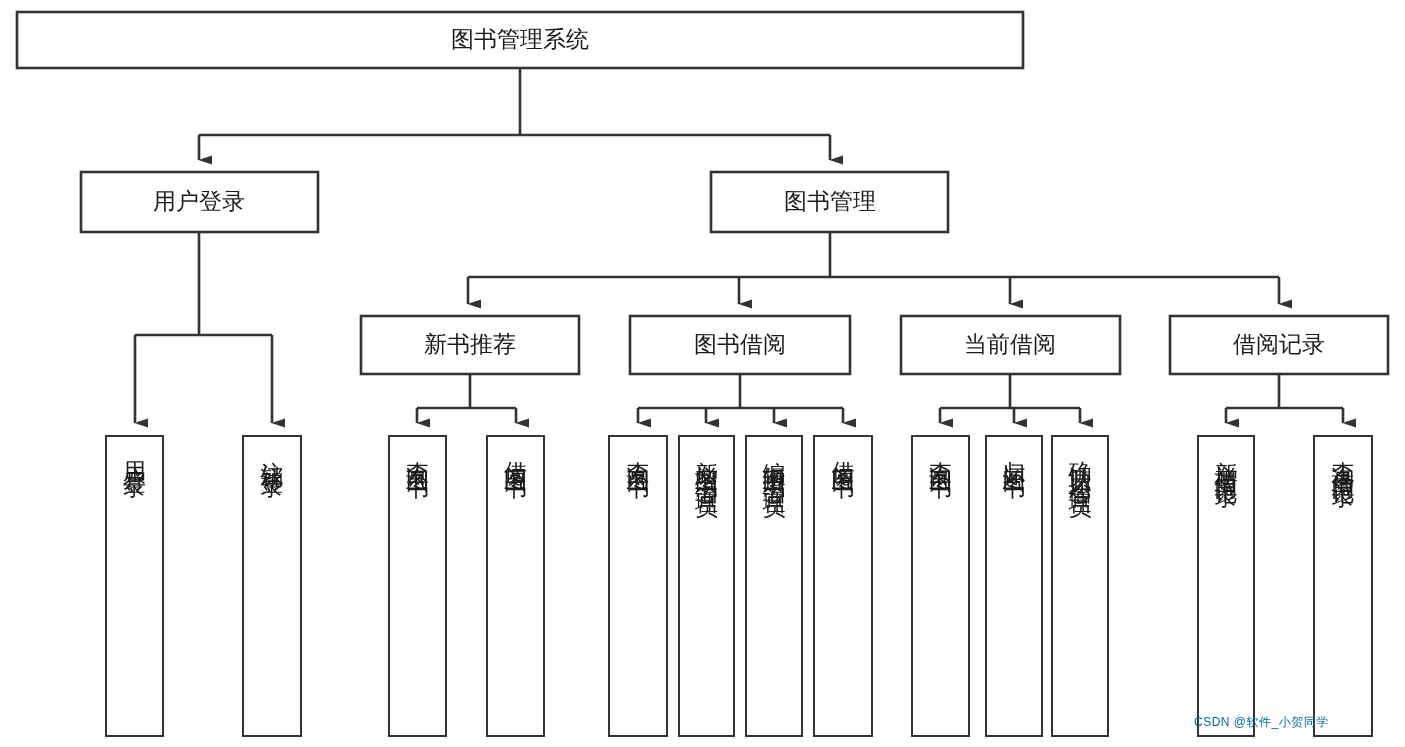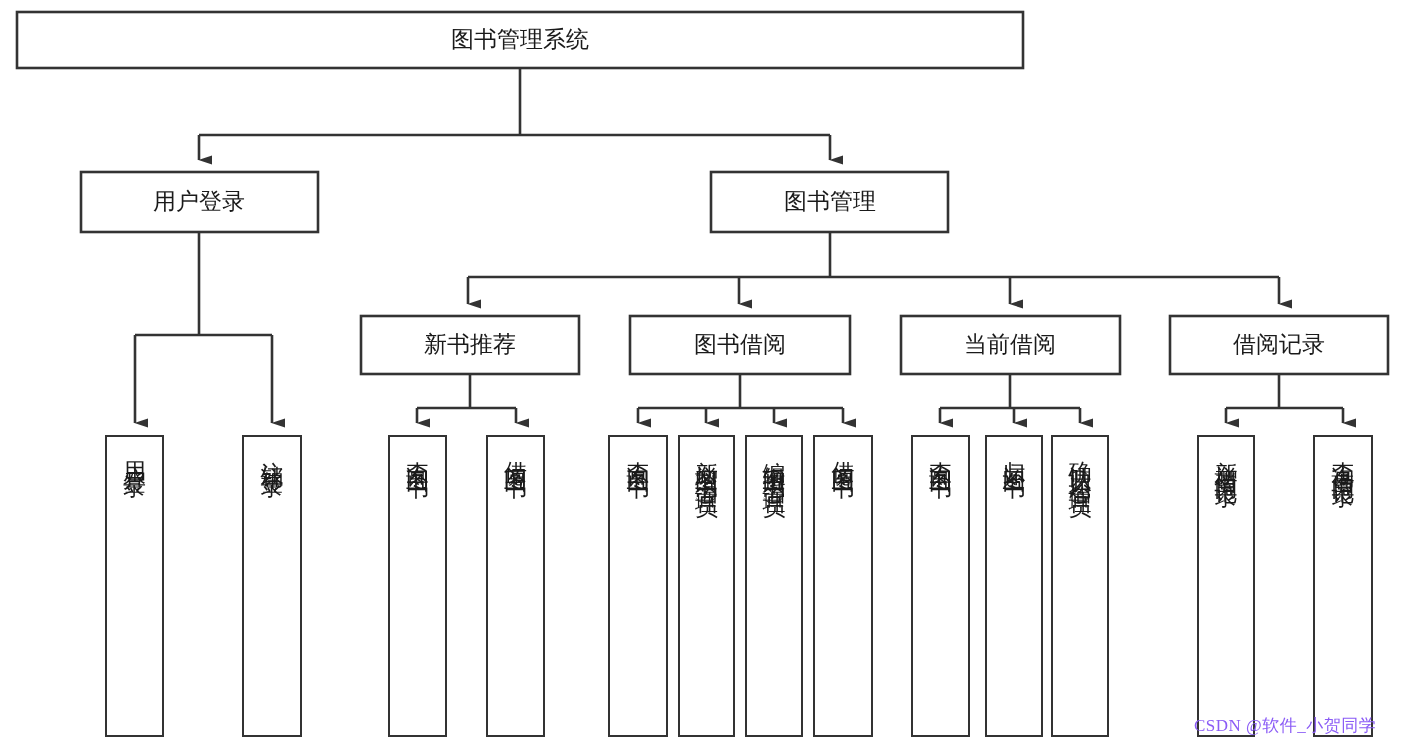--- a/index.html
+++ b/index.html
@@ -63,23 +63,23 @@
     font-family: "Liberation Sans", "DejaVu Sans", sans-serif;
     font-size: 23px;
     line-height: 1.0;
     color: #1a1a1a;
     letter-spacing: 5px;
     white-space: nowrap;
     padding-top: 6px;
   }
   .watermark {
     position: absolute;
-    font-family: Liberation Serif, serif;
-    font-size: 17px;
-    color: #8b5cf6;
+    font-family: Liberation Sans, sans-serif;
+    font-size: 12px;
+    color: #0369a1;
     white-space: nowrap;
     letter-spacing: 0.5px;
   }
 </style>
 </head>
 <body>
 
 <div id="diagram-root">
 
   <svg id="flow" viewBox="0 0 1405 747">

